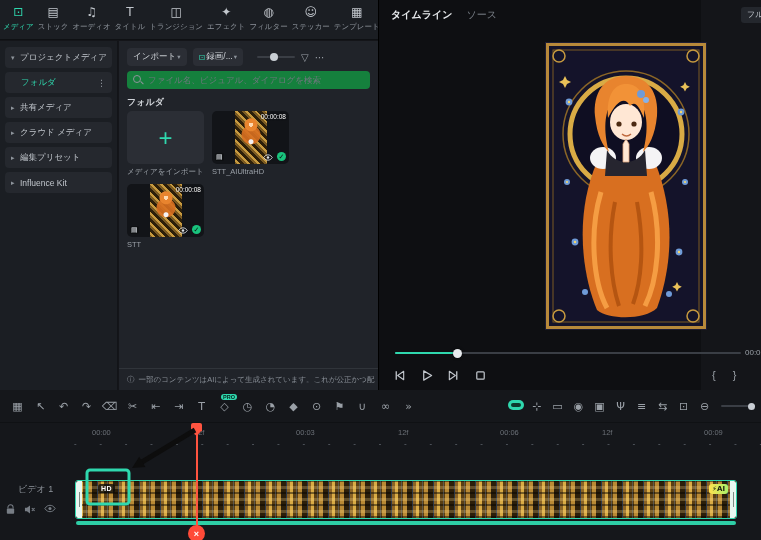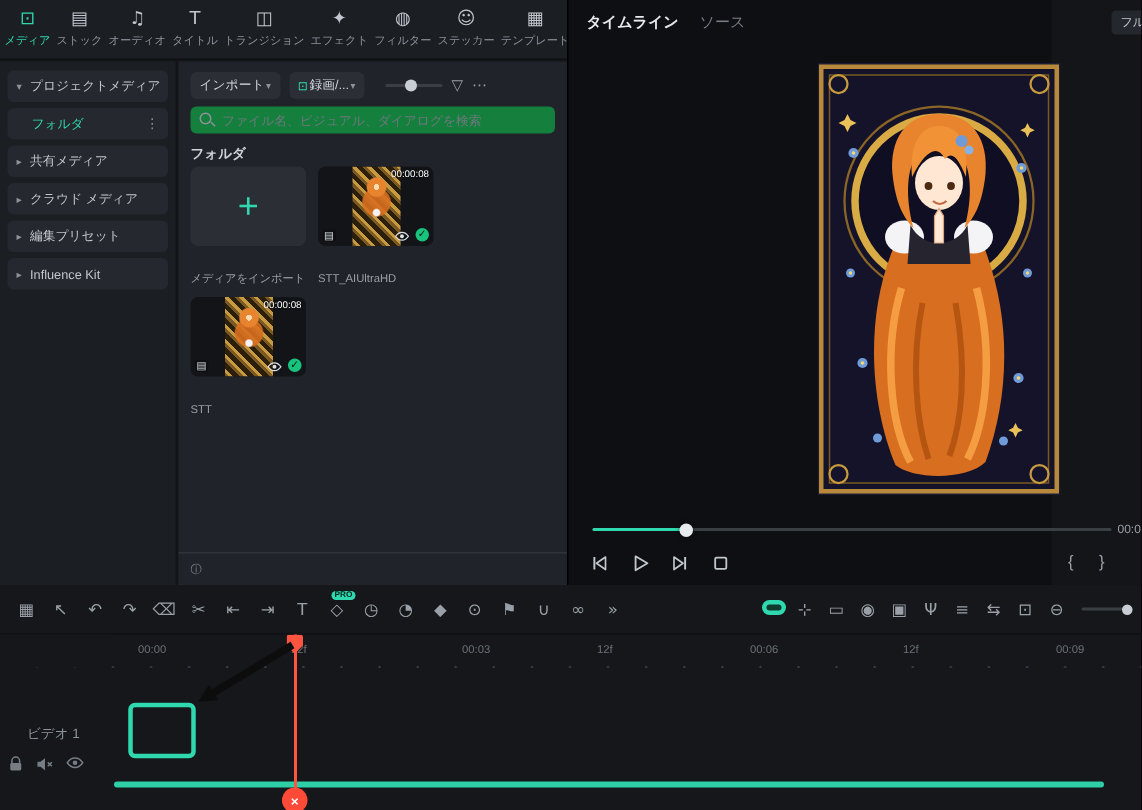--- a/index.html
+++ b/index.html
@@ -45,21 +45,21 @@
   .search-ic::after { content:""; position:absolute; left:6.5px; top:6.5px; width:3.5px; height:1.2px;
                       background:#8d939b; transform:rotate(45deg); }
   .search input { flex:1; background:transparent; border:0; outline:0; color:#c9ced4; font-size:8.5px; font-family:inherit; }
   .search input::placeholder { color:#70767e; }
   .section-title { position:absolute; left:8px; top:55px; font-size:9px; font-weight:bold; color:#cfd3d8; }
   .tiles { position:absolute; left:8px; top:70px; width:245px; display:flex; flex-wrap:wrap; column-gap:8px; row-gap:7px; }
   .cell { width:77px; cursor:pointer; }
   .tile { position:relative; width:77px; height:53px; border-radius:5px; overflow:hidden; background:#121418; }
   .import-tile { background:#2b2e35; display:flex; align-items:center; justify-content:center; }
   .plus { color:#2fd8ae; font-size:24px; font-weight:300; line-height:1; }
-  .caption { margin-top:17px; font-size:7.5px; color:#9aa0a7; white-space:nowrap; overflow:hidden; }
+  .caption { margin-top:3px; font-size:7.5px; color:#9aa0a7; white-space:nowrap; overflow:hidden; }
   .v-art { position:absolute; left:50%; top:0; transform:translateX(-50%); width:32px; height:100%; }
   .gold-art { background:
       radial-gradient(circle at 50% 26%, #ffd9b0 0 2px, #e8842e 2px 6px, rgba(0,0,0,0) 7px),
       radial-gradient(circle at 50% 58%, #f4f3f5 0 2px, rgba(0,0,0,0) 3px),
       radial-gradient(circle at 50% 45%, rgba(216,111,32,.9) 0 9px, rgba(0,0,0,0) 10px),
       repeating-linear-gradient(45deg, #7a5a22 0 2px, #c79a3f 2px 4px, #2c1f0a 4px 7px), #1d1c33; }
   .dur { position:absolute; right:3px; top:2px; font-size:6.5px; color:#fff; text-shadow:0 0 2px #000; }
   .badge-bl { position:absolute; left:3px; bottom:3px; font-size:7px; color:#dfe3e8;
               background:rgba(10,12,14,.65); border-radius:2px; padding:0 1px; font-family:"DejaVu Sans",sans-serif; }
   .tile-eye { position:absolute; right:16px; bottom:3px; color:#dfe3e8; line-height:0; }
@@ -299,20 +299,21 @@
               </svg>
             </span>
             <span class="tile-check">✓</span>
           </div>
           <div class="caption">STT</div>
         </div>
       </div>
 
     <div class="notice">
       <span>ⓘ</span>
+      <span class="notice-text">一部のコンテンツはAIによって生成されています。これが公正かつ配</span>
     </div>
   </div>
 
   <div class="preview">
     <div class="pv-header">
       <div style="display:flex;gap:14px">
 
           <span class="pv-tab active">タイムライン</span>
 
           <span class="pv-tab">ソース</span>
@@ -564,21 +565,21 @@
         </span>
       </div>
     </div>
 
     <div class="ruler">
 
         <span class="rlabel" style="left: 88px;">00:00</span>
 
         <span class="rlabel" style="left: 190px;">12f</span>
 
-        <span class="rlabel" style="left: 304px;">00:03</span>
+        <span class="rlabel" style="left: 292px;">00:03</span>
 
         <span class="rlabel" style="left: 394px;">12f</span>
 
         <span class="rlabel" style="left: 496px;">00:06</span>
 
         <span class="rlabel" style="left: 598px;">12f</span>
 
         <span class="rlabel" style="left: 700px;">00:09</span>
       </div>
 
@@ -599,20 +600,27 @@
         </span>
         <span>
           <svg width="12" height="9" viewBox="0 0 14 9">
               <path d="M1 4.5C3 1.5 5 .8 7 .8s4 .7 6 3.7C11 7.5 9 8.2 7 8.2S3 7.5 1 4.5Z" fill="none" stroke="currentColor" stroke-width="1.1"></path>
               <circle cx="7" cy="4.5" r="1.8" fill="currentColor"></circle>
             </svg>
         </span>
       </div>
     </div>
 
+    <div class="clip">
+      <div class="film"></div>
+      <span class="handle hl"></span>
+      <span class="handle hr"></span>
+      <span class="hd-badge">HD</span>
+      <span class="ai-badge">⚡AI</span>
+    </div>
     <div class="sub-strip"></div>
 
     <div class="playhead-line"></div>
     <div class="playhead-flag"></div>
     <div class="playhead-dot">
       <span>×</span>
     </div>
   </div>
 
   <svg class="anno" width="761" height="540" viewBox="0 0 761 540">

